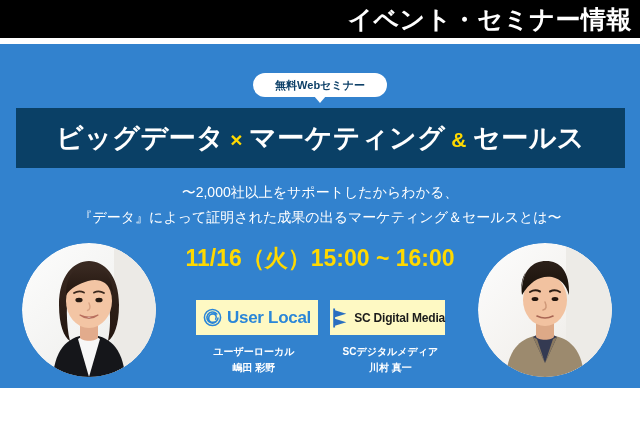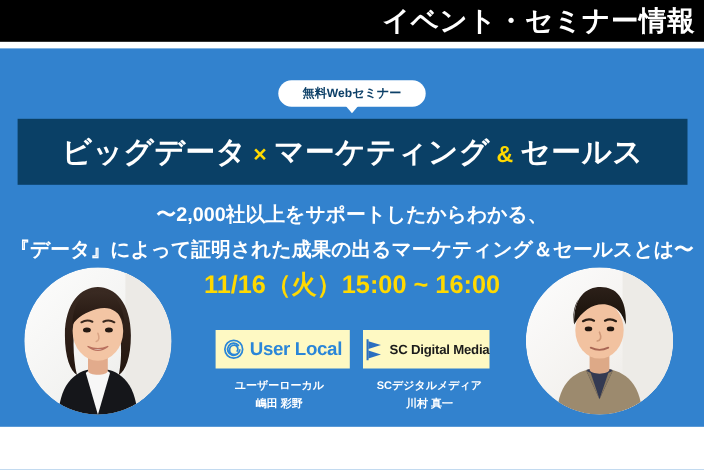--- a/index.html
+++ b/index.html
@@ -104,22 +104,22 @@
   }
 
   
   .subtitle {
     position: absolute;
     left: 0;
     top: 136px;
     width: 640px;
     text-align: center;
     color: #ffffff;
-    font-size: 18px;
-    font-weight: bold;
+    font-size: 14px;
+    font-weight: normal;
     line-height: 1.75;
   }
   .subtitle span { display: block; }
 
   
   .datetime {
     position: absolute;
     left: 0;
     top: 203px;
     width: 640px;

